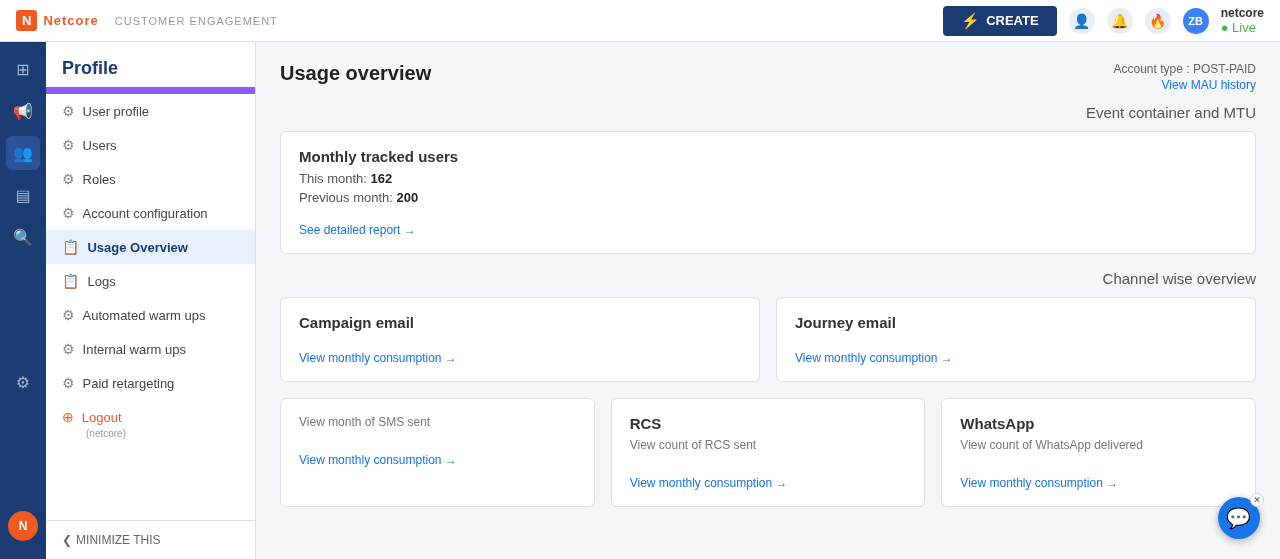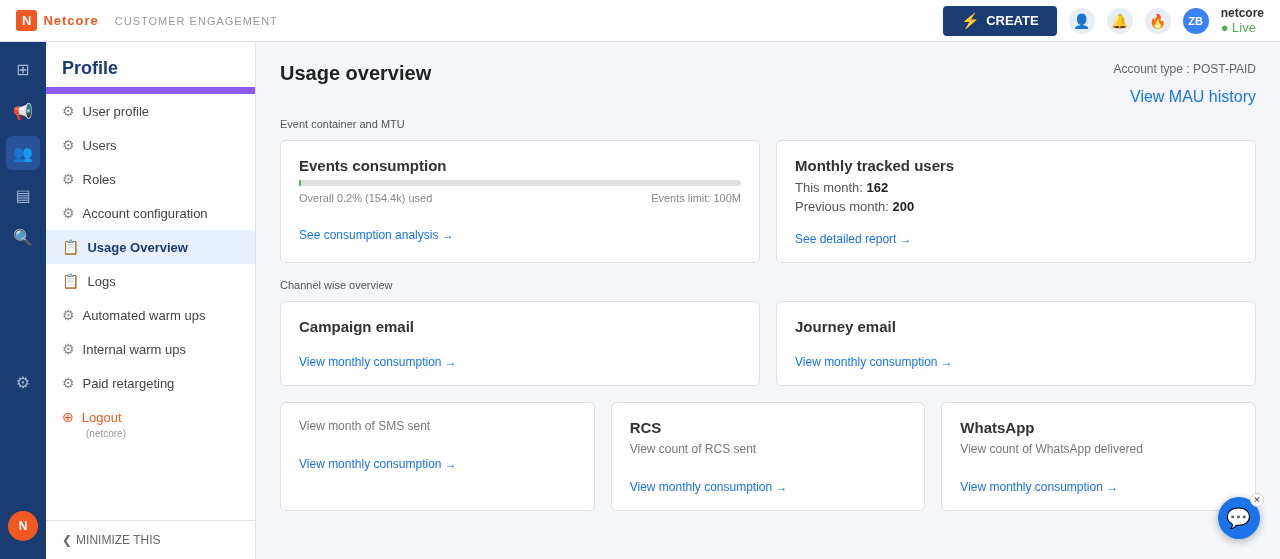--- a/index.html
+++ b/index.html
@@ -63,23 +63,23 @@
     .sidebar-minimize {
       margin-top: auto; padding: 12px 16px; font-size: 12px; color: #666;
       cursor: pointer; border-top: 1px solid #e0e0e0; display: flex; align-items: center; gap: 4px;
     }
 
     
     .main { flex: 1; overflow-y: auto; padding: 20px 24px; background: #f4f6f9; }
     .main-header { display: flex; justify-content: space-between; align-items: flex-start; margin-bottom: 6px; }
     .main-title { font-size: 20px; font-weight: bold; color: #222; }
     .main-header-right { text-align: right; font-size: 12px; color: #666; }
-    .view-mau { color: #1a73e8; cursor: pointer; font-size: 16px; margin-top: 12px; }
-
-    .section-label { font-size: 11px; color: #555; margin: 12px 0 10px 0; font-weight: 500; }
+    .view-mau { color: #1a73e8; cursor: pointer; font-size: 12px; margin-top: 2px; }
+
+    .section-label { font-size: 15px; color: #555; margin: 12px 0 10px 0; font-weight: 500; text-align: right; }
 
     .cards-row { display: flex; gap: 16px; margin-bottom: 16px; }
     .card {
       background: #fff; border: 1px solid #e0e0e0; border-radius: 6px;
       padding: 16px 18px; flex: 1; min-width: 0;
     }
     .card-title { font-size: 15px; font-weight: bold; color: #333; margin-bottom: 6px; }
     .card-desc { font-size: 12px; color: #777; margin-bottom: 10px; }
 
     
@@ -198,31 +198,20 @@
       <div class="main-header-right">
         <div>Account type : POST-PAID</div>
         <div class="view-mau">View MAU history</div>
       </div>
     </div>
 
     <div class="section-label">Event container and MTU</div>
 
     <div class="cards-row">
 
-      <div class="card">
-        <div class="card-title">Events consumption</div>
-        <div class="progress-bar-bg">
-          <div class="progress-bar-fill" style="width: 0.5%"></div>
-        </div>
-        <div class="progress-meta">
-          <span>Overall 0.2% (154.4k) used</span>
-          <span>Events limit: 100M</span>
-        </div>
-        <a class="card-link">See consumption analysis →</a>
-      </div>
 
       <div class="card">
         <div class="card-title">Monthly tracked users</div>
         <div class="mtu-row">
           <span>This month:</span> <strong>162</strong>
         </div>
         <div class="mtu-row">
           <span>Previous month:</span> <strong>200</strong>
         </div>
         <a class="card-link">See detailed report →</a>

